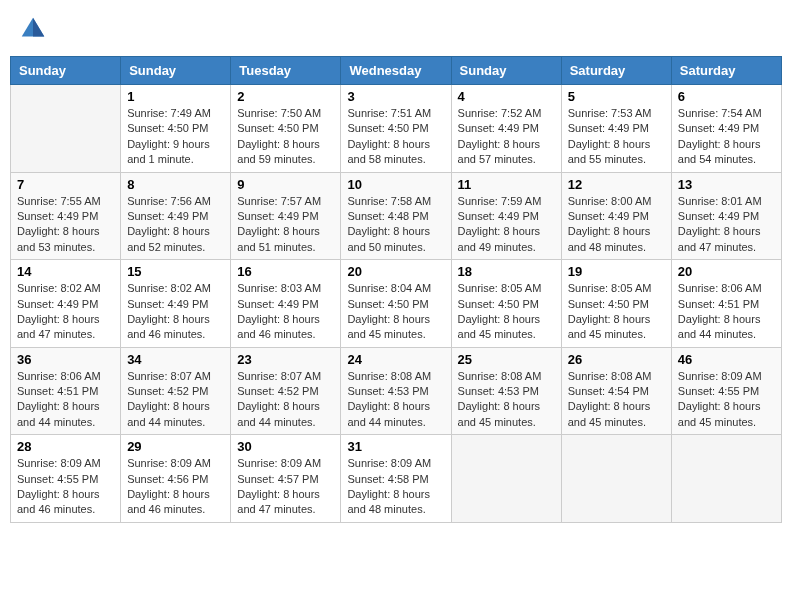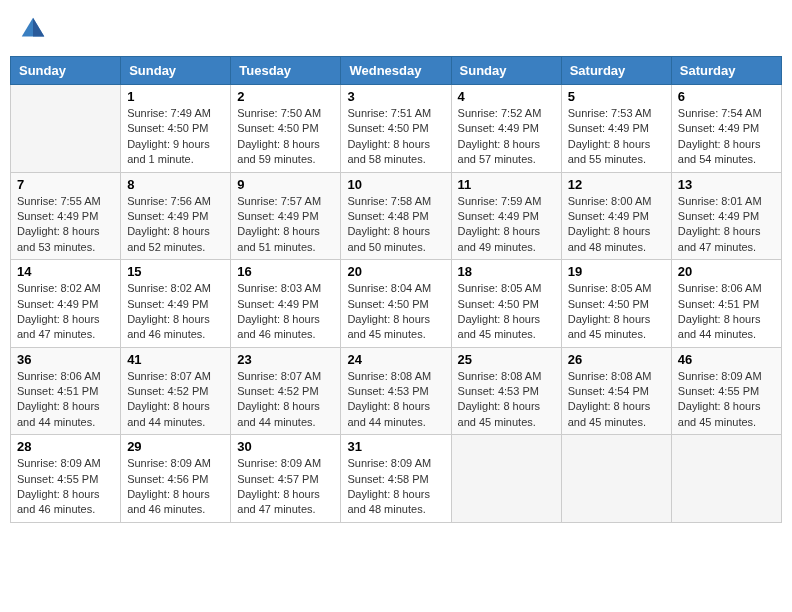--- a/index.html
+++ b/index.html
@@ -211,21 +211,21 @@
           <span class="day-number">20</span>
           <div class="day-info">Sunrise: 8:06 AM<br>Sunset: 4:51 PM<br>Daylight: 8 hours and 44 minutes.</div>
         </td>
       </tr>
       <tr>
         <td>
           <span class="day-number">36</span>
           <div class="day-info">Sunrise: 8:06 AM<br>Sunset: 4:51 PM<br>Daylight: 8 hours and 44 minutes.</div>
         </td>
         <td>
-          <span class="day-number">41</span>
+          <span class="day-number">34</span>
           <div class="day-info">Sunrise: 8:07 AM<br>Sunset: 4:52 PM<br>Daylight: 8 hours and 44 minutes.</div>
         </td>
         <td>
           <span class="day-number">23</span>
           <div class="day-info">Sunrise: 8:07 AM<br>Sunset: 4:52 PM<br>Daylight: 8 hours and 44 minutes.</div>
         </td>
         <td>
           <span class="day-number">24</span>
           <div class="day-info">Sunrise: 8:08 AM<br>Sunset: 4:53 PM<br>Daylight: 8 hours and 44 minutes.</div>
         </td>

